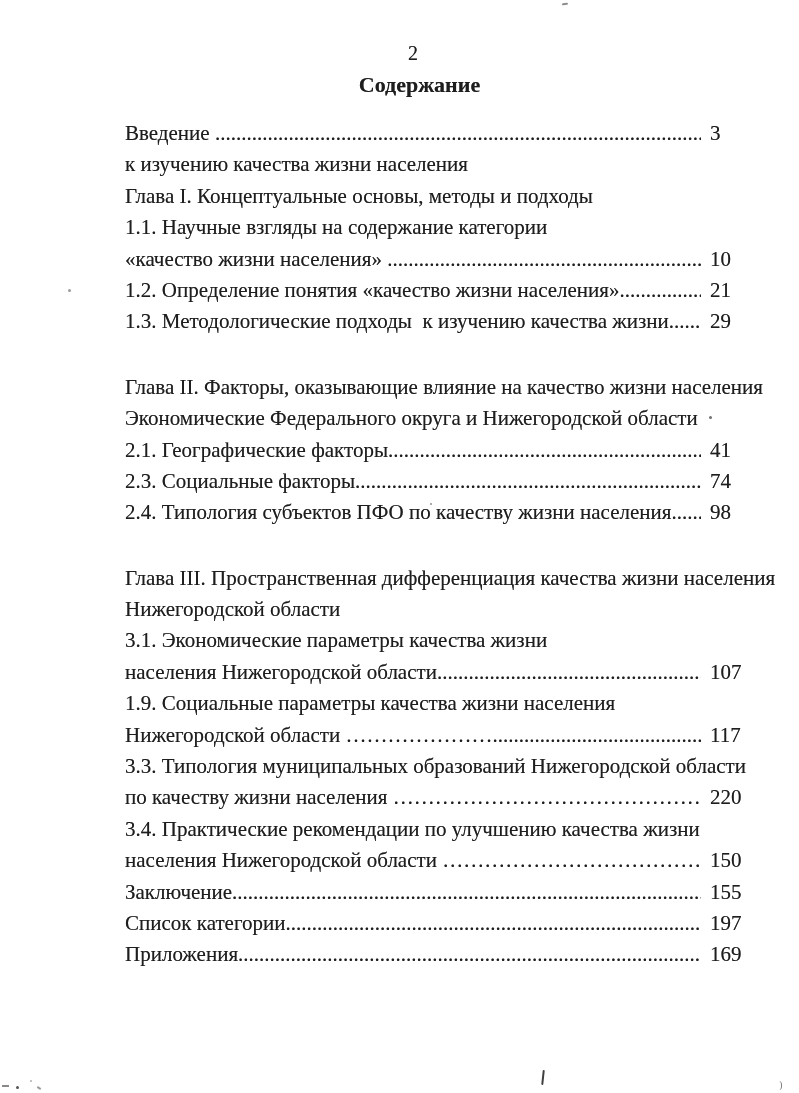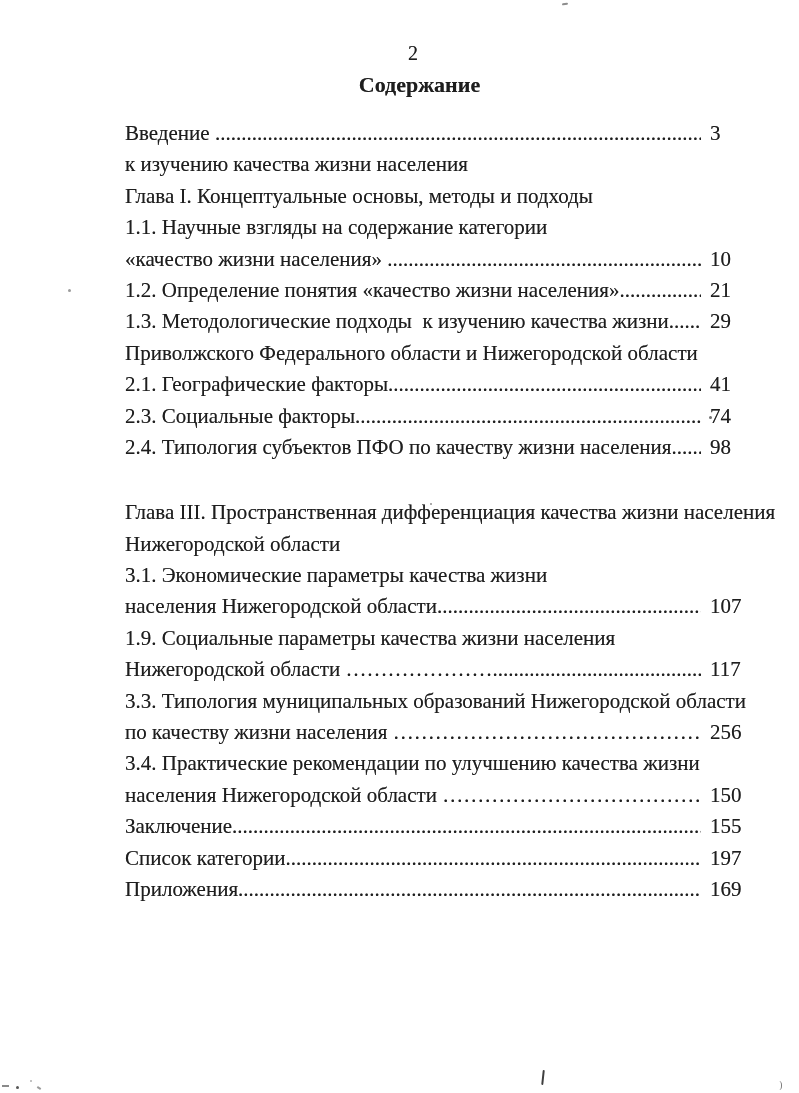--- a/index.html
+++ b/index.html
@@ -107,32 +107,33 @@
   <h1 class="doc-title scan-text">Содержание</h1>
 
   <div class="toc scan-text" id="toc">
       <div class="toc-row"><span class="toc-entry-text">Введение </span><span class="leader leader-fine"></span><span class="toc-entry-page">3</span></div>
       <div class="toc-row"><span class="toc-entry-text">к изучению качества жизни населения</span></div>
       <div class="toc-row"><span class="toc-entry-text">Глава I. Концептуальные основы, методы и подходы</span></div>
       <div class="toc-row"><span class="toc-entry-text">1.1. Научные взгляды на содержание категории</span></div>
       <div class="toc-row"><span class="toc-entry-text">«качество жизни населения» </span><span class="leader leader-fine"></span><span class="toc-entry-page">10</span></div>
       <div class="toc-row"><span class="toc-entry-text">1.2. Определение понятия «качество жизни населения»</span><span class="leader leader-fine"></span><span class="toc-entry-page">21</span></div>
       <div class="toc-row"><span class="toc-entry-text">1.3. Методологические подходы  к изучению качества жизни</span><span class="leader leader-fine"></span><span class="toc-entry-page">29</span></div>
-      <div class="toc-row"><span class="toc-entry-text">Приволжского Федерального области и Нижегородской области</span></div>
+      <div class="toc-row gap-before"><span class="toc-entry-text">Глава II. Факторы, оказывающие влияние на качество жизни населения</span></div>
+      <div class="toc-row"><span class="toc-entry-text">Экономические Федерального округа и Нижегородской области</span></div>
       <div class="toc-row"><span class="toc-entry-text">2.1. Географические факторы</span><span class="leader leader-fine"></span><span class="toc-entry-page">41</span></div>
       <div class="toc-row"><span class="toc-entry-text">2.3. Социальные факторы</span><span class="leader leader-fine"></span><span class="toc-entry-page">74</span></div>
       <div class="toc-row"><span class="toc-entry-text">2.4. Типология субъектов ПФО по качеству жизни населения</span><span class="leader leader-fine"></span><span class="toc-entry-page">98</span></div>
       <div class="toc-row gap-before"><span class="toc-entry-text">Глава III. Пространственная дифференциация качества жизни населения</span></div>
       <div class="toc-row"><span class="toc-entry-text">Нижегородской области</span></div>
       <div class="toc-row"><span class="toc-entry-text">3.1. Экономические параметры качества жизни</span></div>
       <div class="toc-row"><span class="toc-entry-text">населения Нижегородской области</span><span class="leader leader-fine"></span><span class="toc-entry-page">107</span></div>
       <div class="toc-row"><span class="toc-entry-text">1.9. Социальные параметры качества жизни населения</span></div>
       <div class="toc-row"><span class="toc-entry-text">Нижегородской области </span><span class="leader leader-mixed"></span><span class="toc-entry-page">117</span></div>
       <div class="toc-row"><span class="toc-entry-text">3.3. Типология муниципальных образований Нижегородской области</span></div>
-      <div class="toc-row"><span class="toc-entry-text">по качеству жизни населения </span><span class="leader leader-wide"></span><span class="toc-entry-page">256</span></div>
+      <div class="toc-row"><span class="toc-entry-text">по качеству жизни населения </span><span class="leader leader-wide"></span><span class="toc-entry-page">220</span></div>
       <div class="toc-row"><span class="toc-entry-text">3.4. Практические рекомендации по улучшению качества жизни</span></div>
       <div class="toc-row"><span class="toc-entry-text">населения Нижегородской области </span><span class="leader leader-wide"></span><span class="toc-entry-page">150</span></div>
       <div class="toc-row"><span class="toc-entry-text">Заключение</span><span class="leader leader-fine"></span><span class="toc-entry-page">155</span></div>
       <div class="toc-row"><span class="toc-entry-text">Список категории</span><span class="leader leader-fine"></span><span class="toc-entry-page">197</span></div>
       <div class="toc-row"><span class="toc-entry-text">Приложения</span><span class="leader leader-fine"></span><span class="toc-entry-page">169</span></div>
     </div>
 
   <div class="artifact art-top-right"></div>
   <div class="artifact art-left-dot"></div>
   <div class="artifact art-right-period"></div>

